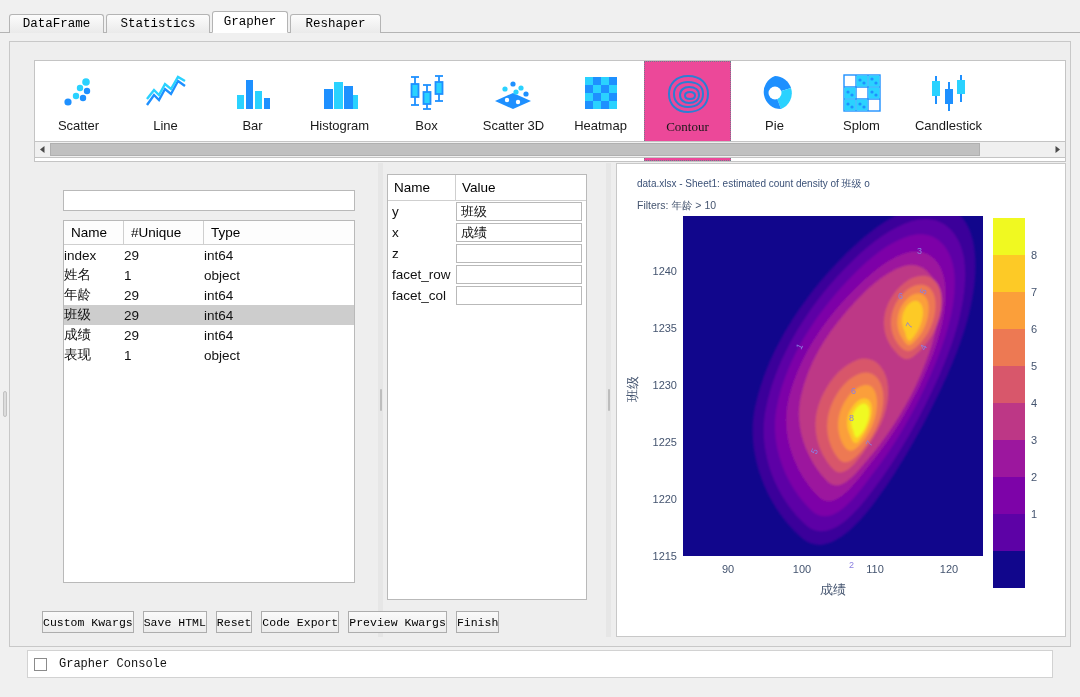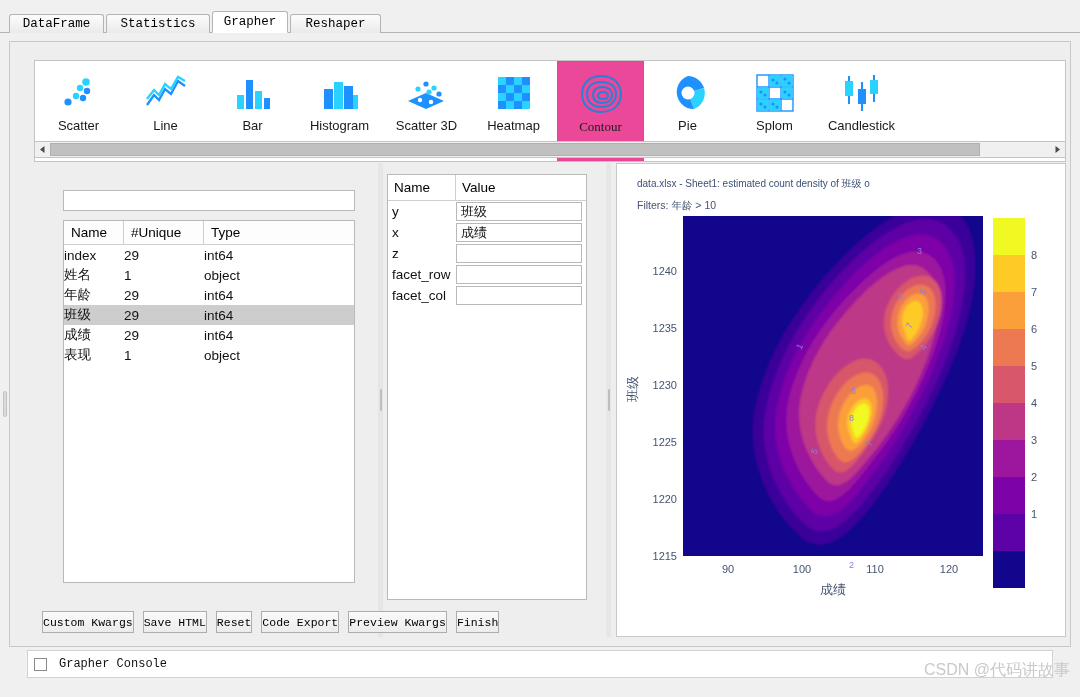--- a/index.html
+++ b/index.html
@@ -156,20 +156,41 @@
         <svg width="42" height="40" viewBox="0 0 42 40">
           <rect x="5" y="16" width="9" height="20" fill="#1e90ff"></rect>
           <rect x="15" y="9" width="9" height="27" fill="#2ad2ff"></rect>
           <rect x="25" y="13" width="9" height="23" fill="#1e90ff"></rect>
           <rect x="34" y="22" width="5" height="14" fill="#2ad2ff"></rect>
         </svg>
       </div>
       <div class="tlabel">Histogram</div>
     </div>
 
+    <div class="tool">
+      <div class="glyph">
+        <svg width="42" height="40" viewBox="0 0 42 40">
+          <g stroke="#1e90ff" stroke-width="1.8" fill="none">
+            <line x1="9" y1="4" x2="9" y2="32"></line>
+              <line x1="5" y1="4" x2="13" y2="4"></line>
+              <line x1="5" y1="32" x2="13" y2="32"></line>
+            <rect x="5.5" y="11" width="7" height="13" fill="#2ad2ff"></rect>
+            <line x1="21" y1="12" x2="21" y2="36"></line>
+              <line x1="17" y1="12" x2="25" y2="12"></line>
+              <line x1="17" y1="36" x2="25" y2="36"></line>
+            <rect x="17.5" y="19" width="7" height="12" fill="#2ad2ff"></rect>
+            <line x1="33" y1="3" x2="33" y2="28"></line>
+              <line x1="29" y1="3" x2="37" y2="3"></line>
+              <line x1="29" y1="28" x2="37" y2="28"></line>
+            <rect x="29.5" y="9" width="7" height="12" fill="#2ad2ff"></rect>
+          </g>
+        </svg>
+      </div>
+      <div class="tlabel">Box</div>
+    </div>
 
 
     <div class="tool">
       <div class="glyph">
         <svg width="46" height="40" viewBox="0 0 46 40">
           <path d="M22 20 L40 28 L22 36 L4 28 Z" fill="#1e90ff"></path>
           <circle cx="16" cy="27" r="2.2" fill="#ffffff"></circle>
             <circle cx="27" cy="29" r="2.2" fill="#ffffff"></circle>
           <circle cx="14" cy="16" r="2.6" fill="#2ad2ff"></circle>
             <circle cx="22" cy="11" r="2.6" fill="#1e90ff"></circle>
@@ -522,14 +543,13 @@
     <div class="btn">Code Export</div>
     <div class="btn">Preview Kwargs</div>
     <div class="btn">Finish</div>
   </div>
 
   <div class="console">
     <div class="cbox"></div>
     <div class="clabel">Grapher Console</div>
   </div>
 
-  <div class="watermark">CSDN @代码讲故事</div>
 </div>
 
 </body></html>

